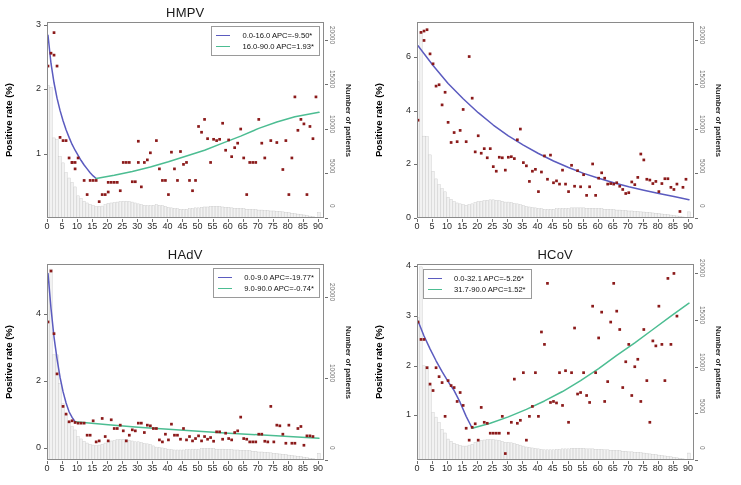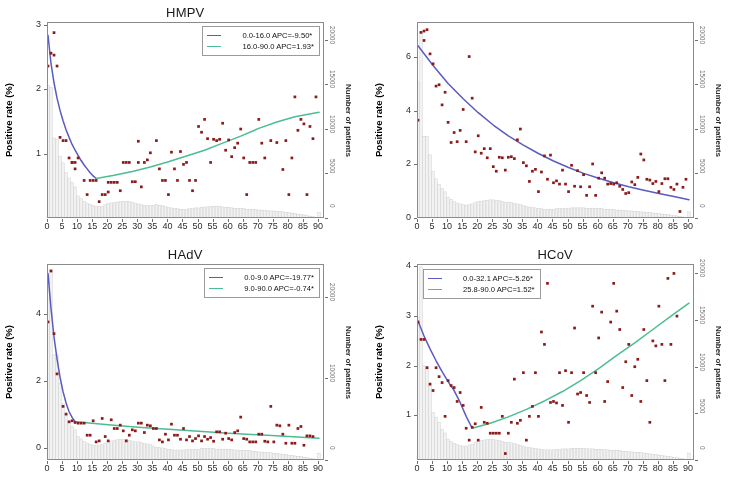--- a/index.html
+++ b/index.html
@@ -12,21 +12,21 @@
           writing-mode:vertical-rl;transform:rotate(180deg);white-space:nowrap;text-align:center;}
   .ylabel-right{position:absolute;font-size:8px;font-weight:bold;color:#2b2b2b;
           writing-mode:vertical-rl;white-space:nowrap;text-align:center;}
   .tick-l{position:absolute;font-size:9px;color:#2b2b2b;text-align:right;white-space:nowrap;}
   .tick-r{position:absolute;font-size:6.5px;color:#6d6d6d;white-space:nowrap;
           writing-mode:vertical-rl;}
   .tick-x{position:absolute;font-size:9px;color:#2b2b2b;text-align:center;white-space:nowrap;}
   .tickmark{position:absolute;background:#6f6f6f;}
   .legend{position:absolute;border:1px solid #9a9a9a;background:rgba(255,255,255,.92);
           padding:3px 5px 3px 4px;font-size:7.6px;color:#111;line-height:1.45;white-space:nowrap;}
-  .legend-row{display:flex;align-items:center;gap:21px;}
+  .legend-row{display:flex;align-items:center;gap:12px;}
   .legend-swatch{display:inline-block;width:14px;height:0;border-top-width:1.6px;border-top-style:solid;}
   .legend-text{display:inline-block;}
   svg{position:absolute;left:0;top:0;overflow:visible;}
   .bar{fill:#f2f2f2;stroke:#c8c8c8;stroke-width:.4;}
   .pt{fill:#8b1a1a;}
   .seg{fill:none;stroke-width:1.5;stroke-linejoin:round;stroke-linecap:round;}
 </style>
 </head>
 <body>
 
@@ -1044,17 +1044,17 @@
       <div class="tickmark" style="left: 317.978px; top: 219px; width: 1px; height: 3px;"></div>
       <div class="ylabel" style="left: 3px; top: 40px; height: 160px;">Positive rate (%)</div>
       <div class="ylabel-right" style="left: 344px; top: 42px; height: 156px;">Number of patients</div>
       <div class="legend" style="left: 53px; top: 27px;">
         <div class="legend-row">
           <span class="legend-swatch" style="border-top-color: rgb(91, 91, 191);"></span>
           <span class="legend-text">0.0-32.1  APC=-5.26*</span>
         </div>
         <div class="legend-row">
           <span class="legend-swatch" style="border-top-color: rgb(76, 189, 146);"></span>
-          <span class="legend-text">25.8-90.0  APC=1.52*</span>
+          <span class="legend-text">31.7-90.0  APC=1.52*</span>
         </div>
       </div>
     </div>
   </div>
 
 </body></html>

